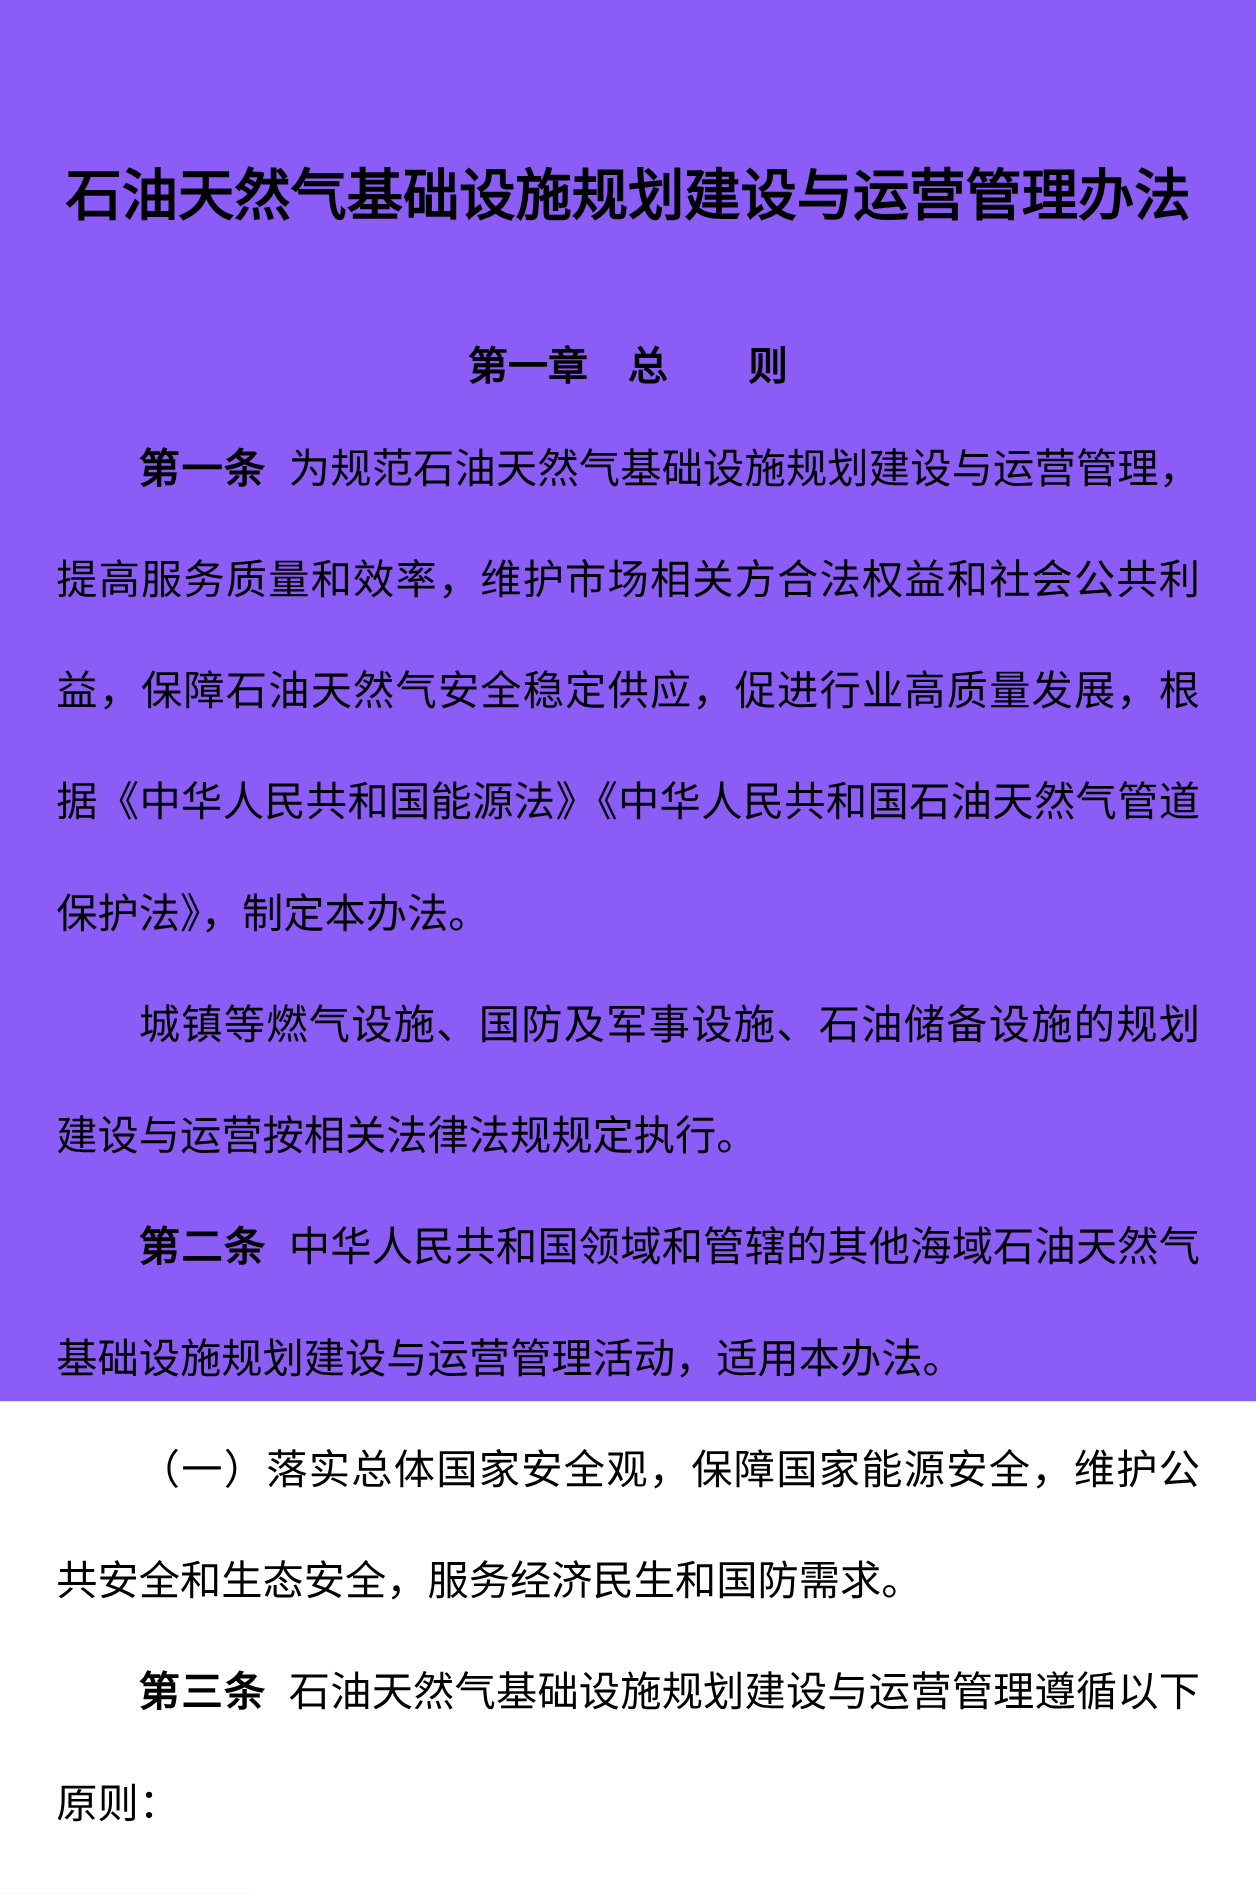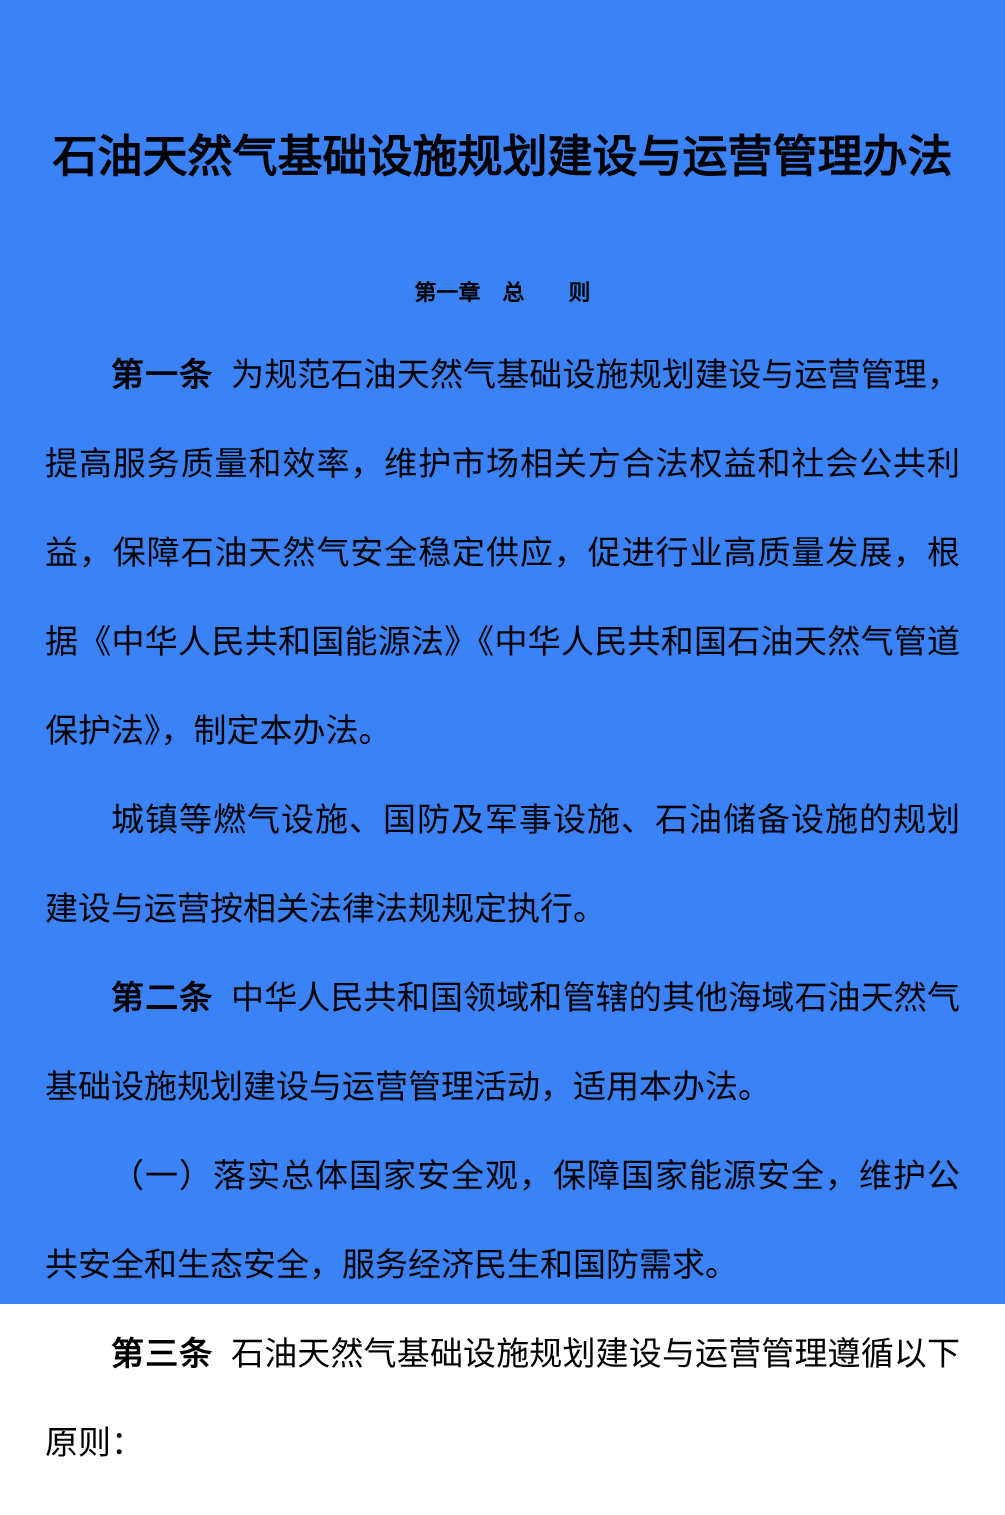--- a/index.html
+++ b/index.html
@@ -10,39 +10,39 @@
   body {
     width: 1005px;
     height: 1515px;
     overflow: hidden;
     color: #000000;
     font-family: "DejaVu Serif", "Liberation Serif", serif;
   }
   .page {
     box-sizing: border-box;
     width: 1005px;
-    height: 1304px;
+    height: 1121px;
     padding: 0 45px;
-    background: #3b82f6;
+    background: #8b5cf6;
   }
   .doc-title {
     margin: 0;
     padding-top: 126px;
     font-family: "DejaVu Serif", "Liberation Serif", serif;
     font-size: 45px;
     line-height: 62px;
     font-weight: 900;
     text-align: center;
     letter-spacing: 0;
     white-space: nowrap;
   }
   .chapter-heading {
     margin: 85px 0 0 0;
     font-family: Liberation Serif, serif;
-    font-size: 22px;
+    font-size: 32px;
     line-height: 40px;
     font-weight: bold;
     text-align: center;
     white-space: pre;
   }
   .body-text {
     margin-top: 17px;
   }
   .para {
     margin: 0;

